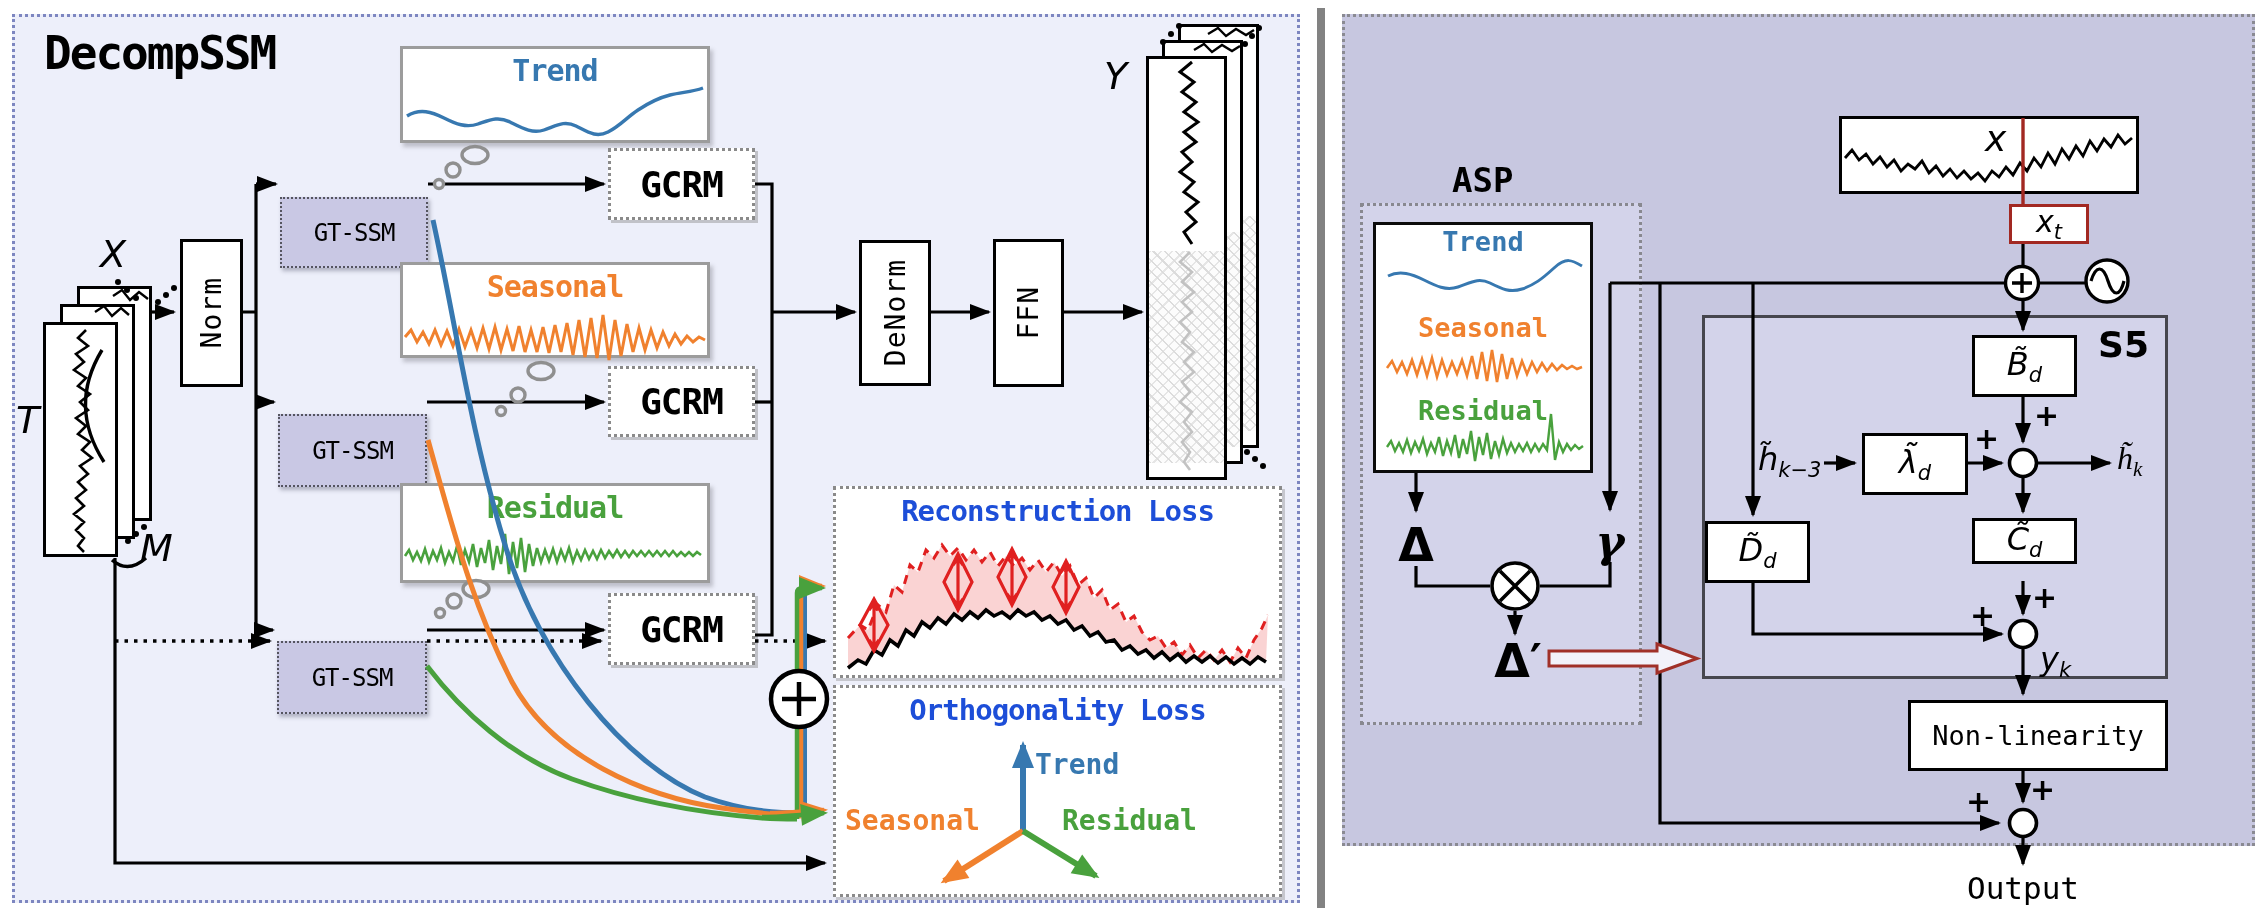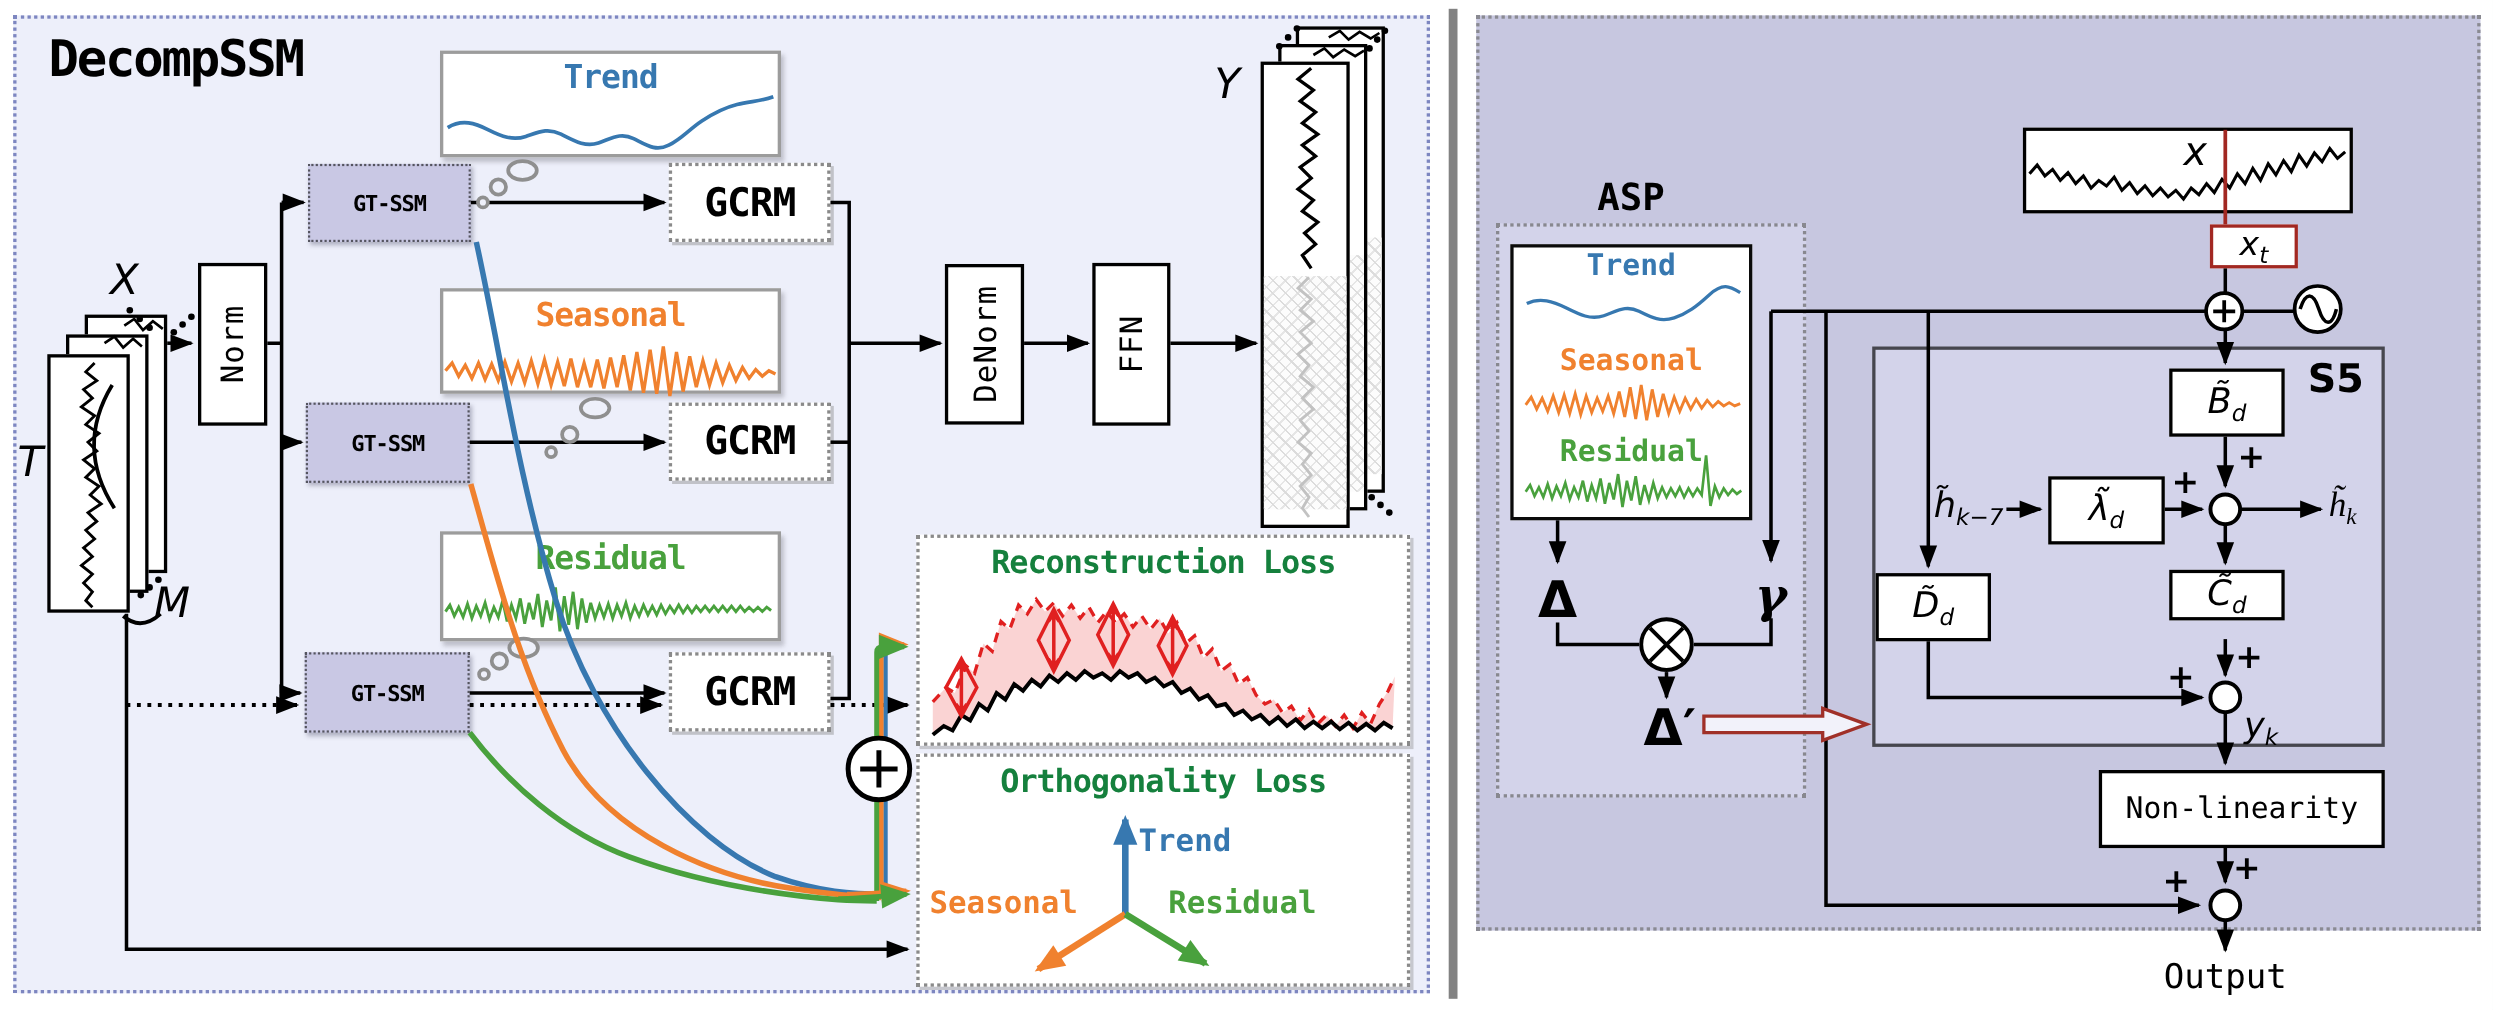--- a/index.html
+++ b/index.html
@@ -13,28 +13,28 @@
   .abs{position:absolute;box-sizing:border-box;}
   .mono{font-family:"DejaVu Sans Mono",monospace;}
   .math{font-family:"DejaVu Sans",sans-serif;font-style:italic;}
   .b{font-weight:bold;}
   .panel-left{background:var(--panel-left);border:3px dotted #7d86c0;}
   .panel-right{background:var(--panel-right);border:3px dotted #8a8a92;}
   .whitebox{background:#fff;border:3px solid #000;}
   .gtssm{background:var(--box-lavender);border:2px dotted #55555f;
          box-shadow:2px 3px 4px rgba(60,60,90,.35);
          display:flex;align-items:center;justify-content:center;
-         font-weight:bold;font-size:20px;letter-spacing:-1px;}
+         font-weight:normal;font-size:24px;letter-spacing:-1px;margin-top:48px;}
   .gcrm{background:#fff;border:3px dotted #8a8a8a;box-shadow:3px 3px 0 rgba(140,140,140,.45);
         display:flex;align-items:center;justify-content:center;
         font-weight:bold;font-size:36px;letter-spacing:-1px;}
   .wavebox{background:#fff;border:3px solid #9c9c9c;box-shadow:3px 4px 4px rgba(120,120,130,.4);}
   .wavebox .t{position:absolute;top:4px;width:100%;text-align:center;font-weight:bold;font-size:30px;letter-spacing:-1px;}
   .lossbox{background:#fff;border:3px dotted #8a8a8a;box-shadow:3px 3px 0 rgba(140,140,140,.4);}
-  .losstitle{position:absolute;top:5px;width:100%;text-align:center;font-weight:bold;font-size:29px;color:#15803d;letter-spacing:-1px;}
+  .losstitle{position:absolute;top:5px;width:100%;text-align:center;font-weight:bold;font-size:29px;color:#1d4ed8;letter-spacing:-1px;}
   .vtext{display:flex;align-items:center;justify-content:center;}
   .vtext span{writing-mode:vertical-rl;transform:rotate(180deg);font-size:28px;letter-spacing:1px;}
   .sheet{position:absolute;background:#fff;border:3px solid #000;box-sizing:border-box;}
   .hatch{background:
      repeating-linear-gradient(45deg,#dcdcdc 0 1.5px,transparent 1.5px 8px),
      repeating-linear-gradient(135deg,#e6e6e6 0 1.5px,transparent 1.5px 8px),#fcfcfc;}
   .mlabel{font-size:38px;}
   .plus{position:absolute;font-family:"DejaVu Sans",sans-serif;font-weight:bold;font-size:30px;color:#000;}
   .mathbox{background:#fff;border:3px solid #000;display:flex;align-items:center;justify-content:center;
            font-size:32px;}
@@ -152,21 +152,21 @@
     <span class="math"><span>λ̃</span><sub>d</sub></span>
     </div>
   <div class="abs mathbox" style="left:1972px;top:518px;width:105px;height:46px;">
     <span class="math"><span>C̃</span><sub>d</sub></span>
     </div>
   <div class="abs mathbox" style="left:1705px;top:521px;width:105px;height:62px;">
     <span class="math"><span>D̃</span><sub>d</sub></span>
     </div>
 
   <div class="mlab math" style="left:1758px;top:440px;">
-    <span>h̃</span><sub>k−7</sub></div>
+    <span>h̃</span><sub>k−3</sub></div>
   <div class="mlab math" style="left:2117px;top:440px;font-family:Liberation Serif, serif;">
     <span>h̃</span><sub>k</sub></div>
   <div class="mlab math" style="left:2040px;top:640px;">
     <span>y</span><sub>k</sub></div>
 
   <div class="plus" style="left:2034px;top:398px;">+</div>
   <div class="plus" style="left:1974px;top:421px;">+</div>
   <div class="plus" style="left:2032px;top:580px;">+</div>
   <div class="plus" style="left:1970px;top:598px;">+</div>
   <div class="plus" style="left:2030px;top:772px;">+</div>

